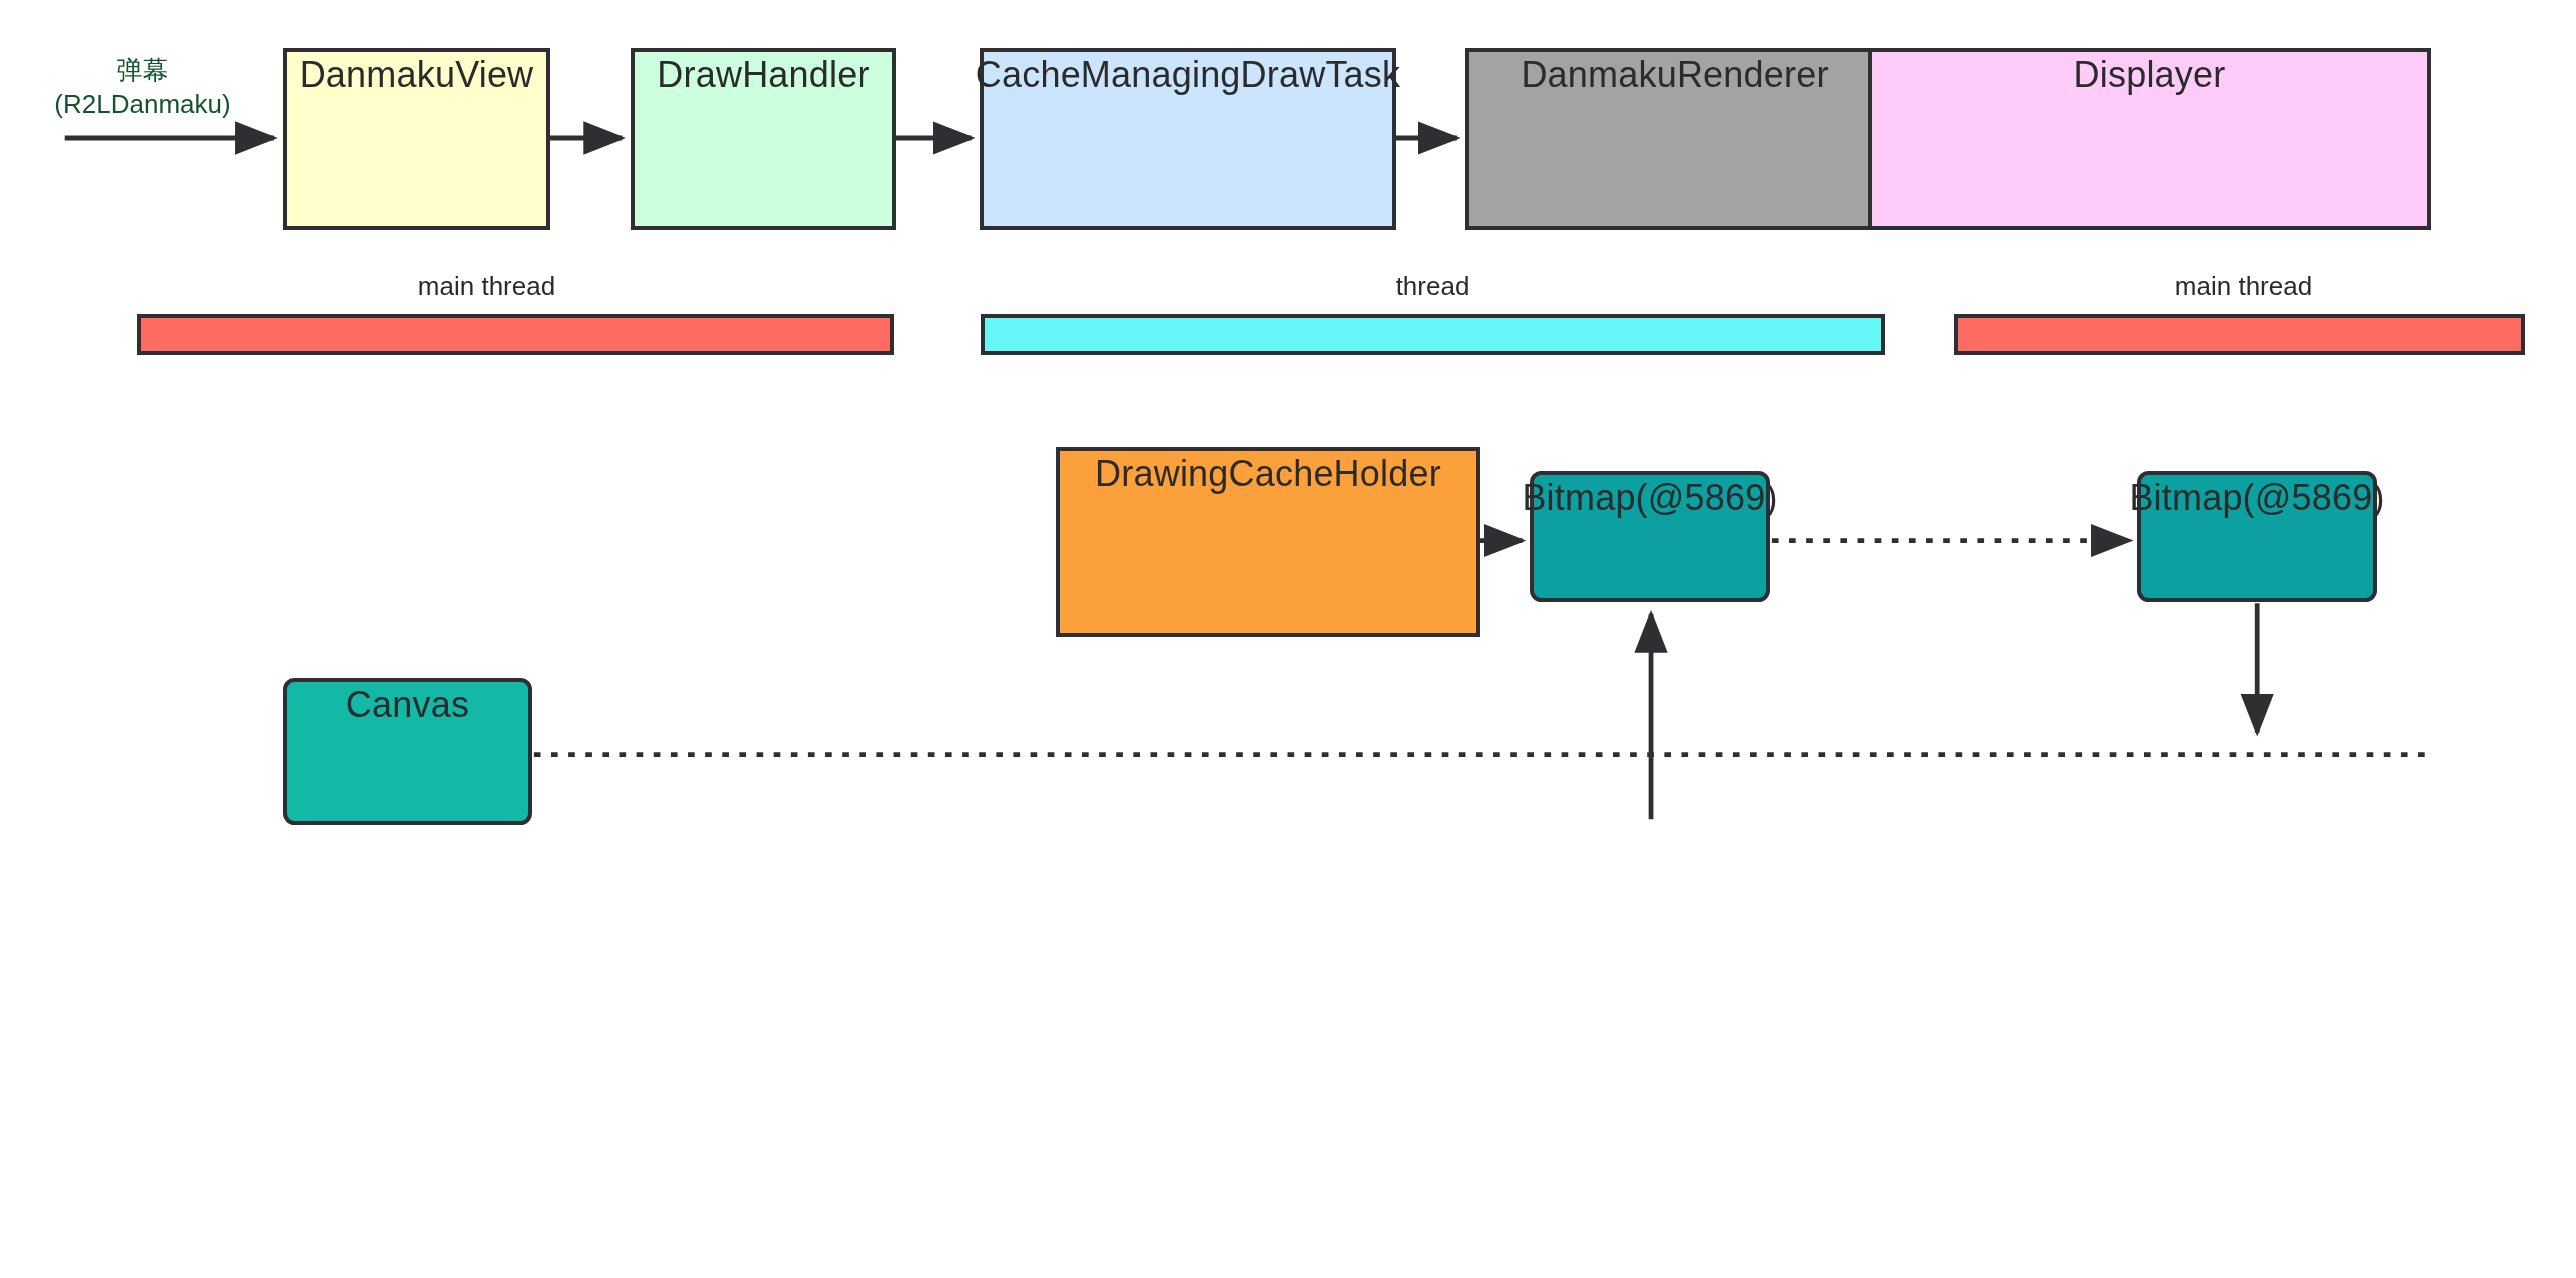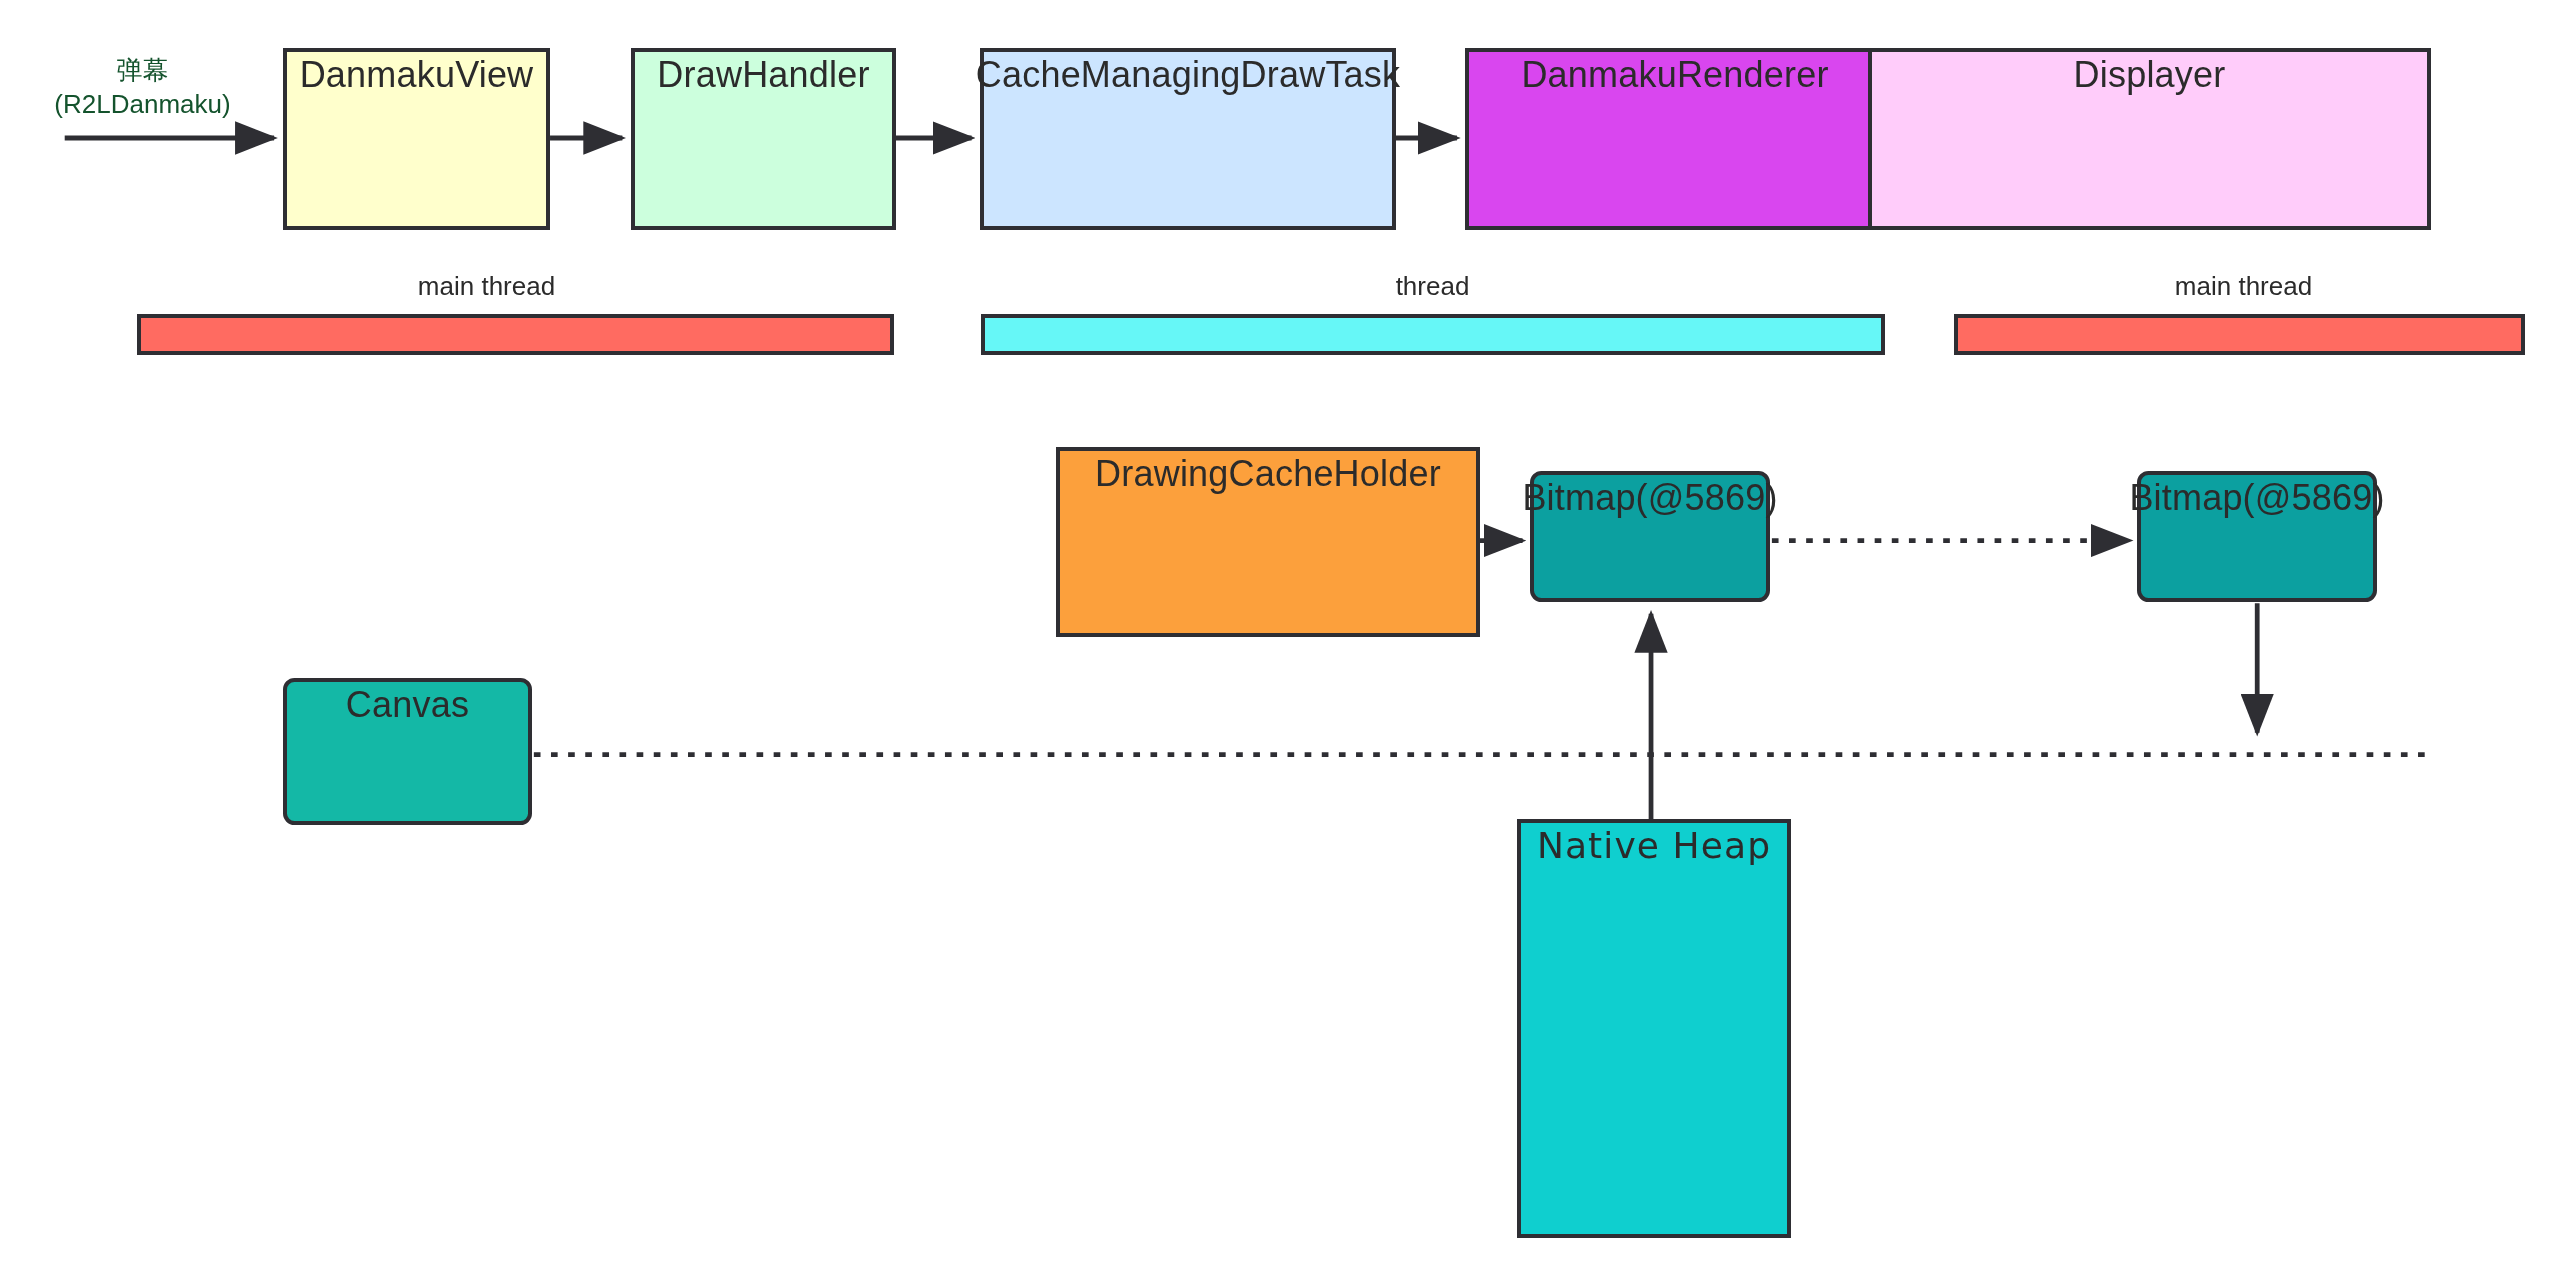--- a/index.html
+++ b/index.html
@@ -131,21 +131,21 @@
   </div>
 
   <div class="node" style="left:631px; top:48px; width:265px; height:182px; background:#CCFFDD;">
     <span>DrawHandler</span>
   </div>
 
   <div class="node" style="left:980px; top:48px; width:416px; height:182px; background:#CCE5FF;">
     <span>CacheManagingDrawTask</span>
   </div>
 
-  <div class="node" style="left:1465px; top:48px; width:420px; height:182px; background:#d946ef;">
+  <div class="node" style="left:1465px; top:48px; width:420px; height:182px; background:#a3a3a3;">
     <span>DanmakuRenderer</span>
   </div>
 
   <div class="node" style="left:1868px; top:48px; width:563px; height:182px; background:#FFCCFA;">
     <span>Displayer</span>
   </div>
 
   <div class="thread-label" style="left:344px; top:271px; width:285px;">main thread</div>
   <div class="node bar" style="left:137px; top:314px; width:757px; height:41px; background:#FF6B61;"></div>
 
@@ -164,18 +164,15 @@
   </div>
 
   <div class="node rounded" style="left:2137px; top:471px; width:240px; height:131px; background:#0CA0A0;">
     <span>Bitmap(@5869)</span>
   </div>
 
   <div class="node rounded" style="left:283px; top:678px; width:249px; height:147px; background:#14b8a6;">
     <span>Canvas</span>
   </div>
 
-  <div class="node geo-font" style="left:1517px; top:819px; width:274px; height:419px; background:#0FCFCF;">
-    <span>Native Heap</span>
-  </div>
 
 </div>
 
 
 </body></html>

